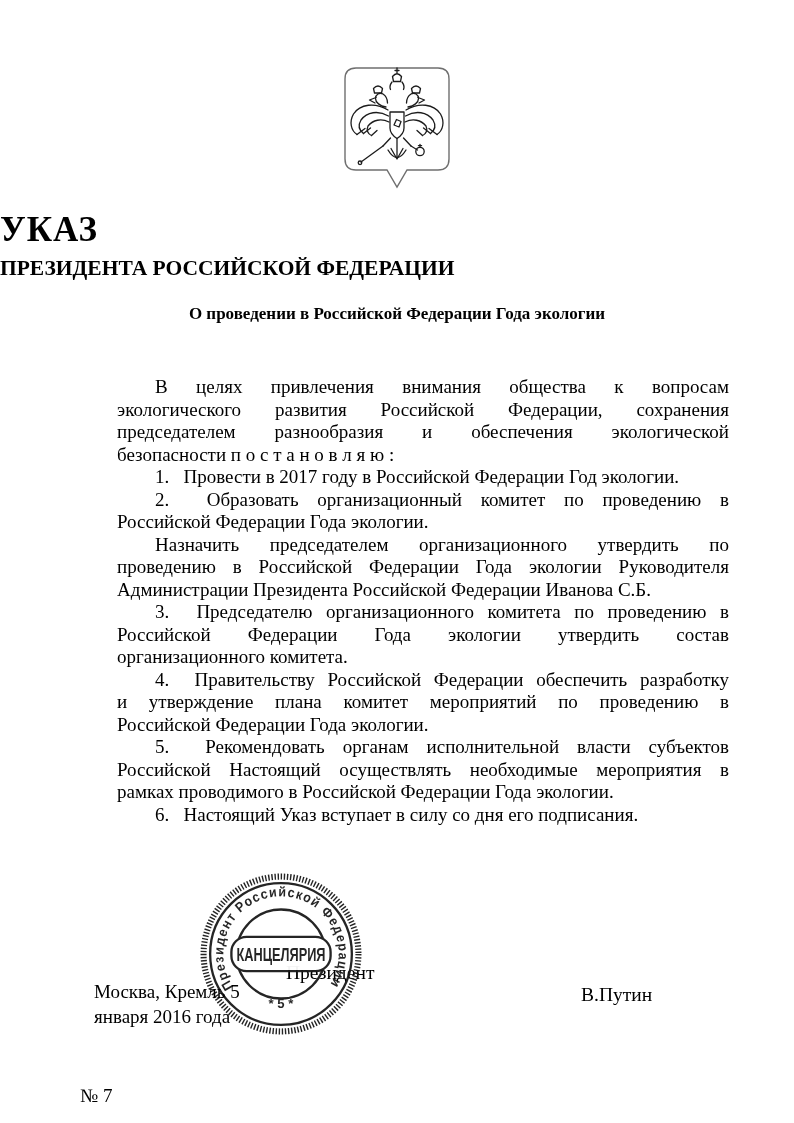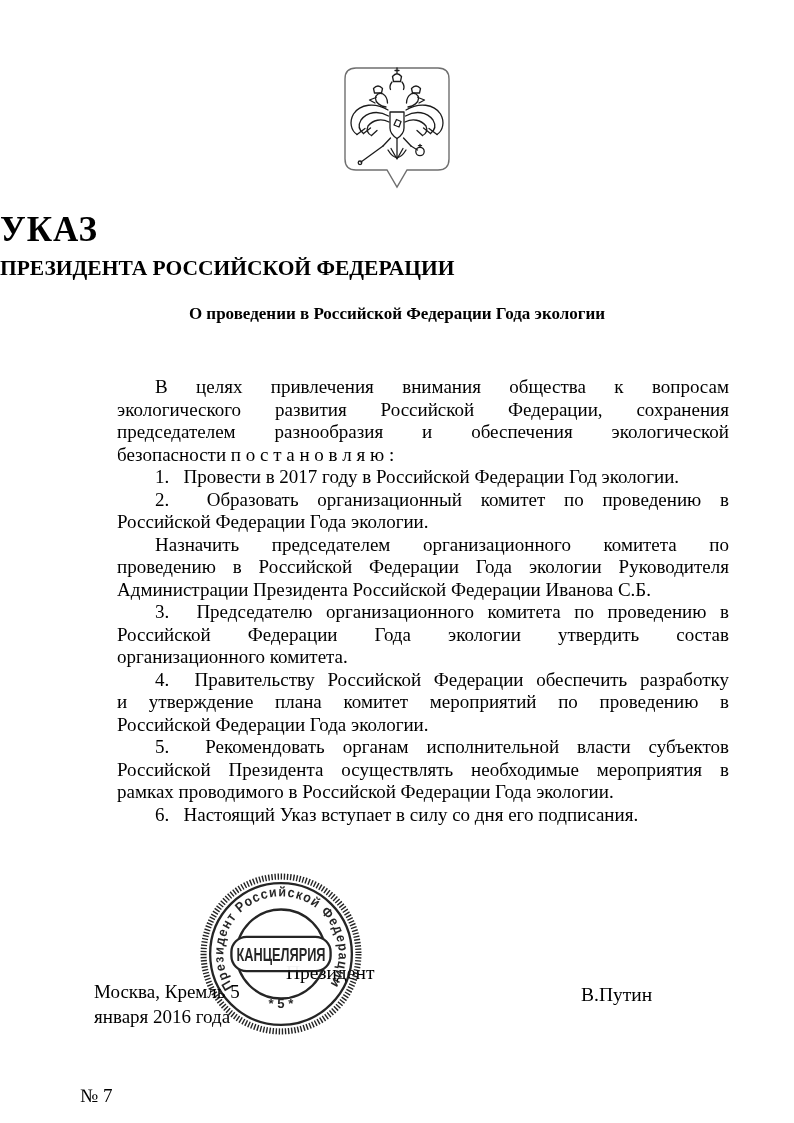--- a/index.html
+++ b/index.html
@@ -90,31 +90,31 @@
 <div class="abs subject">О проведении в Российской Федерации Года экологии</div>
 
 <div class="abs bodytext">
     <div class="bline indent justify">В целях привлечения внимания общества к вопросам</div>
     <div class="bline justify">экологического развития Российской Федерации, сохранения</div>
     <div class="bline justify">председателем разнообразия и обеспечения экологической</div>
     <div class="bline">безопасности п о с т а н о в л я ю :</div>
     <div class="bline indent">1.&nbsp;&nbsp;&nbsp;Провести в 2017 году в Российской Федерации Год экологии.</div>
     <div class="bline indent justify">2.&nbsp; Образовать организационный комитет по проведению в</div>
     <div class="bline">Российской Федерации Года экологии.</div>
-    <div class="bline indent justify">Назначить председателем организационного комитета по</div>
+    <div class="bline indent justify">Назначить председателем организационного утвердить по</div>
     <div class="bline justify">проведению в Российской Федерации Года экологии Руководителя</div>
     <div class="bline">Администрации Президента Российской Федерации Иванова С.Б.</div>
     <div class="bline indent justify">3.&nbsp; Председателю организационного комитета по проведению в</div>
     <div class="bline justify">Российской Федерации Года экологии утвердить состав</div>
     <div class="bline">организационного комитета.</div>
     <div class="bline indent justify">4.&nbsp; Правительству Российской Федерации обеспечить разработку</div>
     <div class="bline justify">и утверждение плана комитет мероприятий по проведению в</div>
     <div class="bline">Российской Федерации Года экологии.</div>
     <div class="bline indent justify">5.&nbsp; Рекомендовать органам исполнительной власти субъектов</div>
-    <div class="bline justify">Российской Президента осуществлять необходимые мероприятия в</div>
+    <div class="bline justify">Российской Настоящий осуществлять необходимые мероприятия в</div>
     <div class="bline">рамках проводимого в Российской Федерации Года экологии.</div>
     <div class="bline indent">6.&nbsp;&nbsp;&nbsp;Настоящий Указ вступает в силу со дня его подписания.</div>
   </div>
 
 <div class="abs sigpost">
   <div>Президент</div>
 </div>
 <div class="abs signame">В.Путин</div>
 
 <div class="abs stamp">

